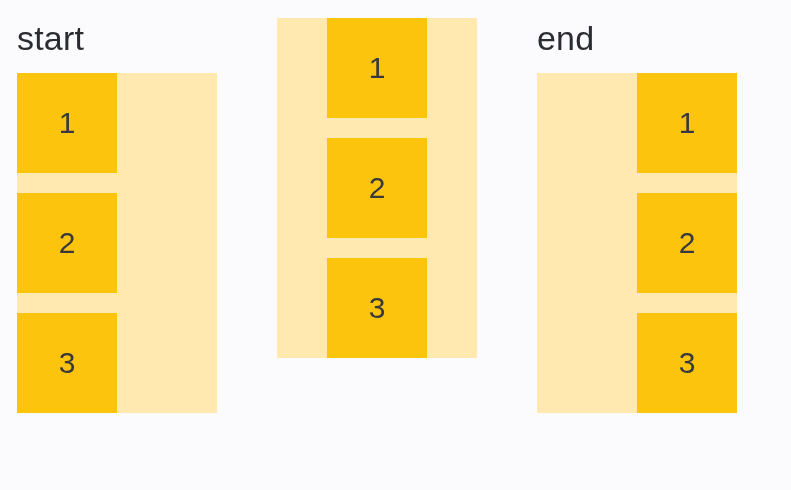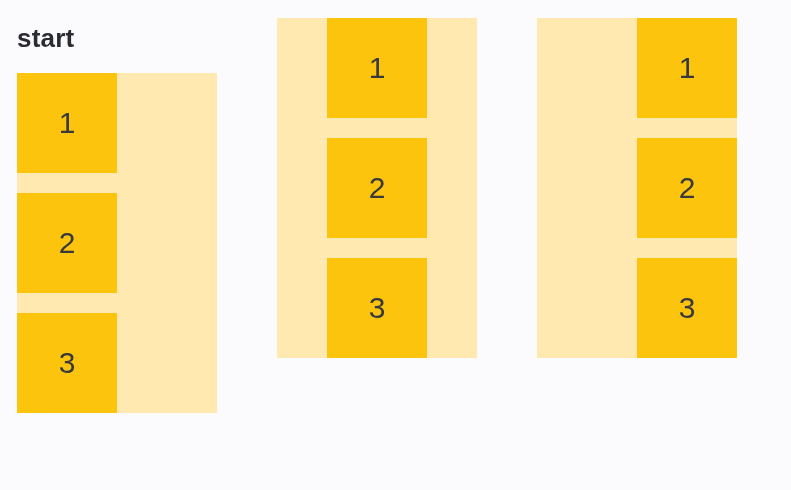--- a/index.html
+++ b/index.html
@@ -19,22 +19,22 @@
   .examples-row {
     display: flex;
     flex-direction: row;
     gap: 60px;
   }
   .example {
     display: block;
   }
   .example-label {
     margin: 0 0 14px 0;
-    font-size: 26px;
-    font-weight: 700;
+    font-size: 34px;
+    font-weight: 400;
     line-height: 41px;
     letter-spacing: 0.2px;
     color: var(--heading-text, #2A2C31);
   }
   .alignment-container {
     width: 200px;
     height: 340px;
     background: var(--container, #FFE9B0);
     display: grid;
     grid-template-columns: 100%;
@@ -72,20 +72,21 @@
 
     <section class="example">
       <div class="alignment-container justify-center">
         <div class="grid-item">1</div>
         <div class="grid-item">2</div>
         <div class="grid-item">3</div>
       </div>
     </section>
 
     <section class="example">
+      <h3 class="example-label">end</h3>
       <div class="alignment-container justify-end">
         <div class="grid-item">1</div>
         <div class="grid-item">2</div>
         <div class="grid-item">3</div>
       </div>
     </section>
 
   </div>
 </div>
 

